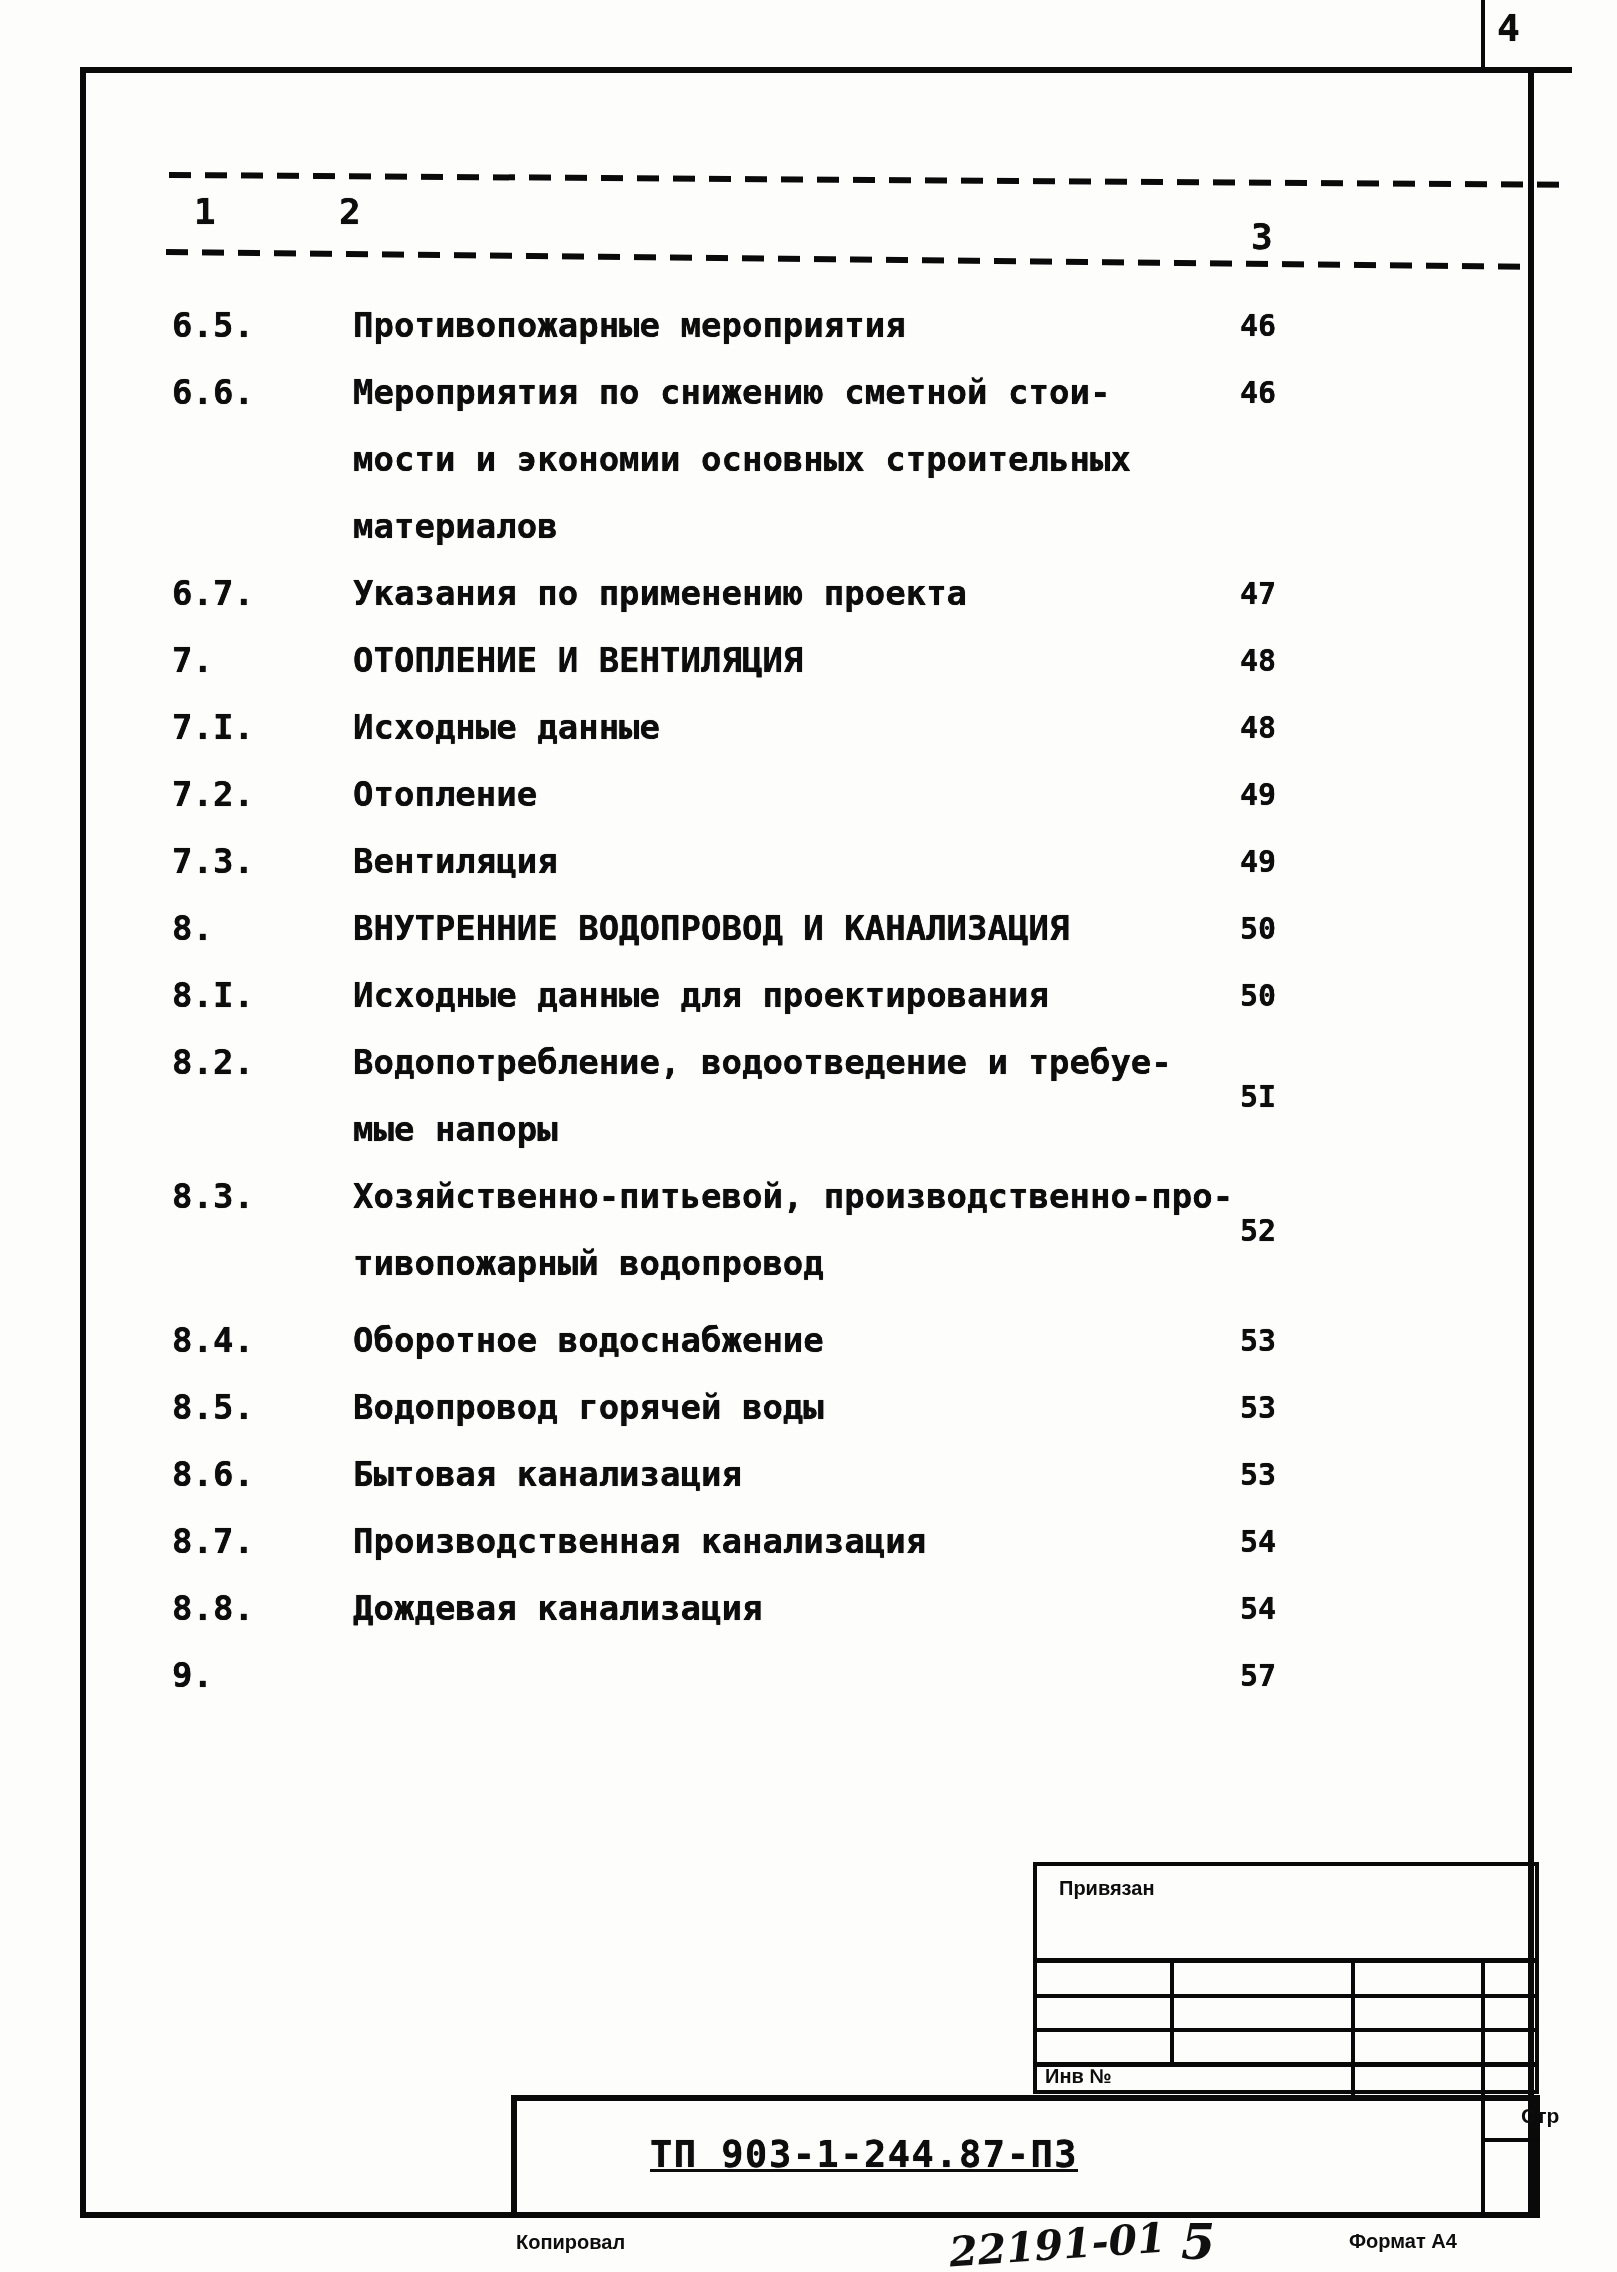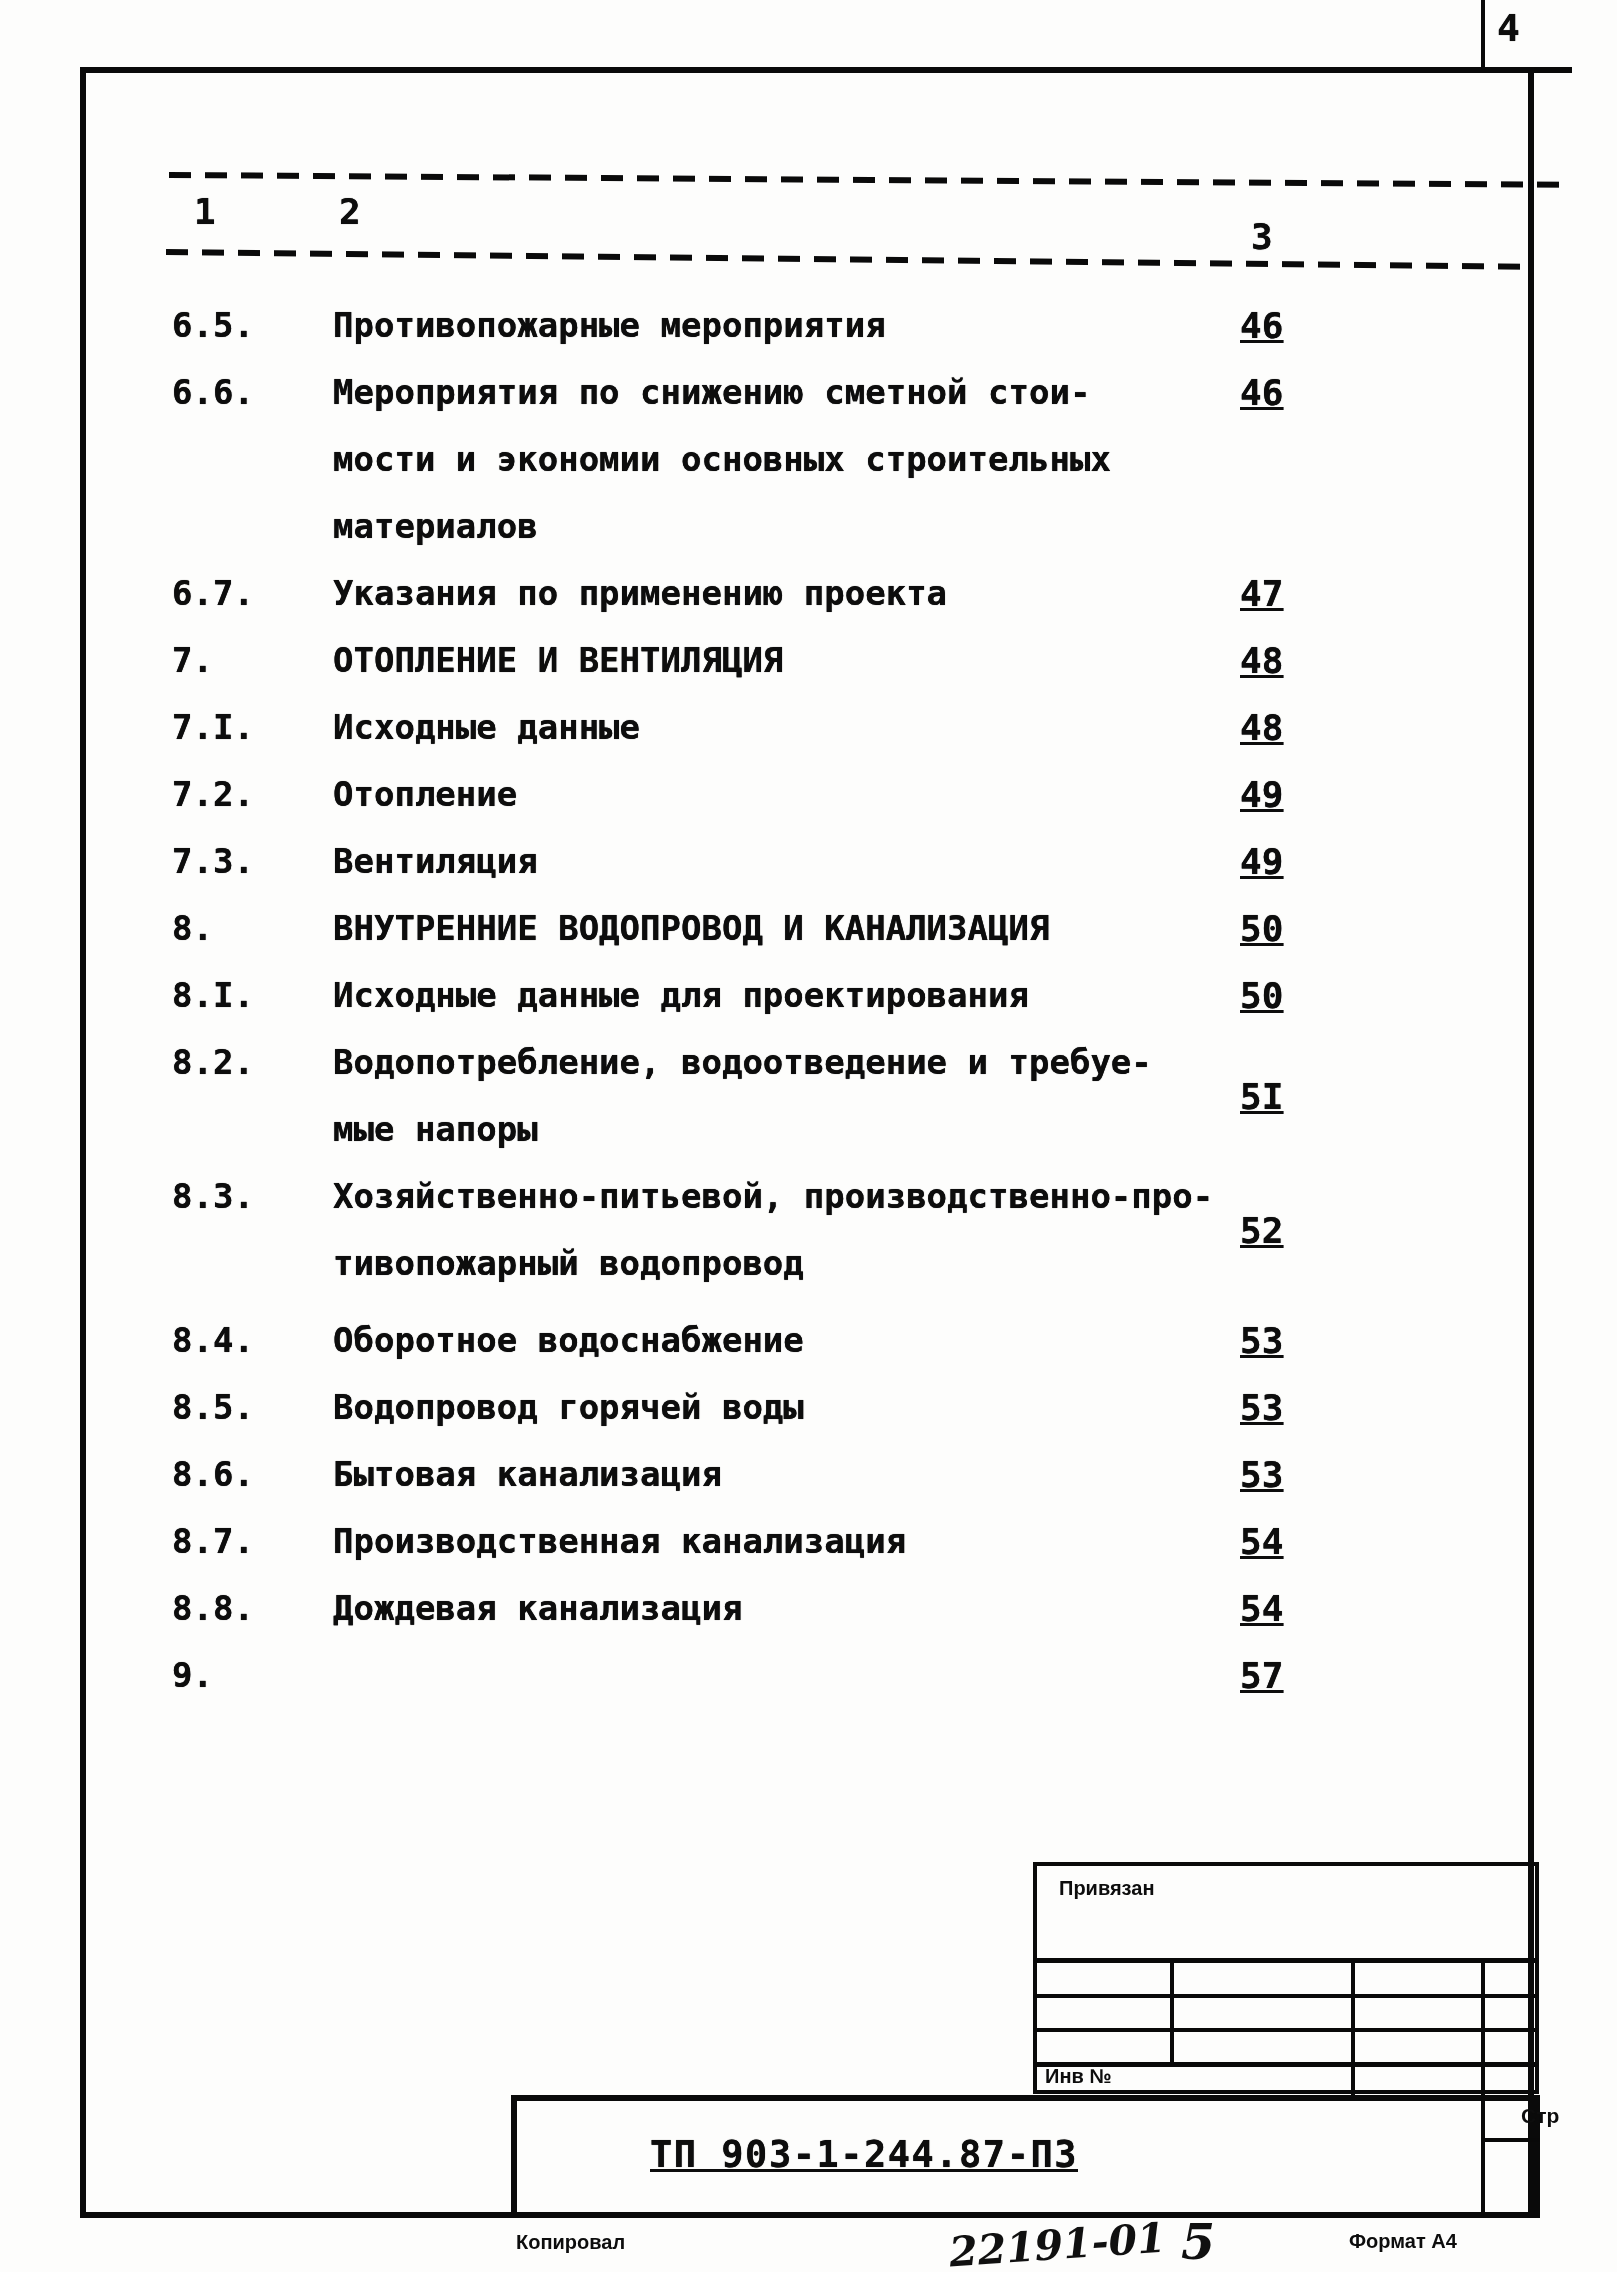--- a/index.html
+++ b/index.html
@@ -20,25 +20,25 @@
       text-shadow:0 0 0.7px #000;white-space:nowrap;}
   .t48{font-size:36px;}
   .t52{font-size:38px;}
   
   .lbl{font-family:"Liberation Sans", sans-serif;font-weight:bold;font-size:20px;
        color:#0d0d0d;white-space:nowrap;}
   .hand{font-family:"DejaVu Serif", serif;font-style:italic;font-weight:bold;
         color:#101010;white-space:nowrap;}
   
   .toc-rows{position:absolute;left:0;top:292px;width:1617px;}
-  .toc-row{position:relative;min-height:67px;line-height:67px;}
+  .toc-row{position:relative;min-height:67px;line-height:67px;padding-left:20px;}
   .toc-row:nth-child(12){margin-top:10.4px;}
   .toc-num{position:absolute;left:172px;top:0;font-size:34px;}
   .toc-title{margin-left:333px;margin-right:237px;font-size:34px;white-space:nowrap;}
-  .toc-page{position:absolute;left:1240px;top:0;font-size:36px;text-decoration:underline;}
+  .toc-page{position:absolute;left:1240px;top:0;font-size:30px;}
   .pv-middle .toc-page{top:34px;}
   
 </style>
 </head>
 <body>
 
 <div class="page">
 
   <div class="vline" style="left:1481px;top:0;width:4.4px;height:68px;"></div>
   <div class="abs tw t52" style="left:1497px;top:6px;width:52px;">4</div>

